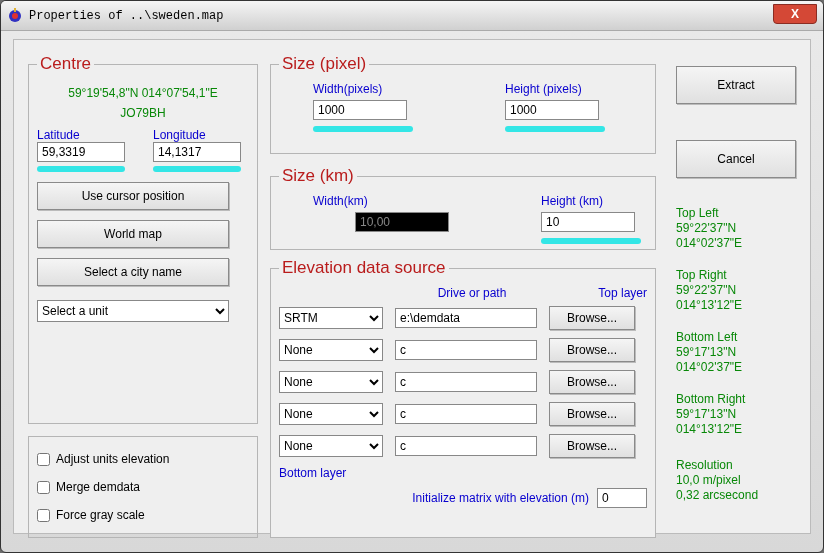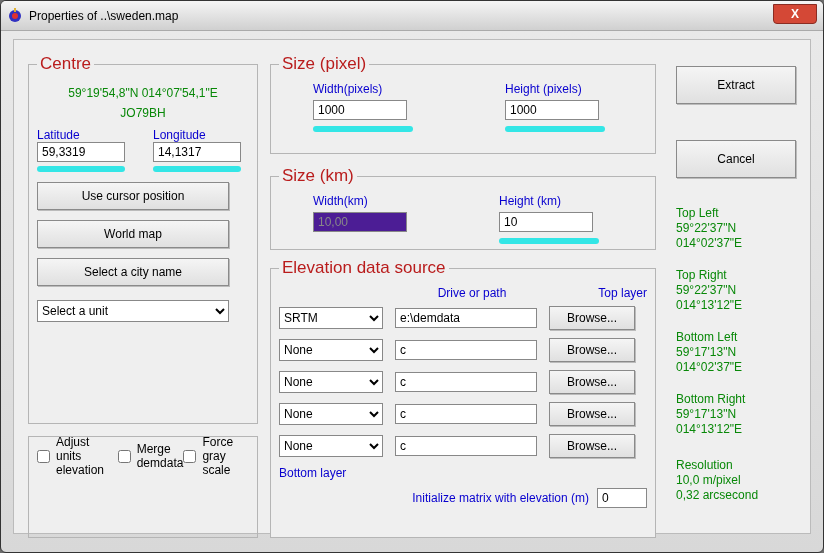--- a/index.html
+++ b/index.html
@@ -28,21 +28,21 @@
   display: flex;
   align-items: center;
   padding: 0 6px;
   position: relative;
 }
 .app-icon {
   width: 16px;
   height: 16px;
   margin-right: 6px;
 }
-.title-text { color: #000; }
+.title-text { color: #000; font-family: Liberation Mono, monospace; }
 .close-btn {
   position: absolute;
   right: 6px;
   top: 3px;
   width: 44px;
   height: 20px;
   background: #d44836;
   border: 1px solid #8a2c22;
   border-radius: 0 0 4px 4px;
   color: #fff;
@@ -84,21 +84,21 @@
 .center-coord { color: #088808; text-align: center; width: 100%; display: block; margin-top: 4px; }
 .center-qra { color: #088808; text-align: center; width: 100%; display: block; margin-top: 6px; margin-bottom: 6px; }
 input[type="text"] {
   border: 1px solid #888;
   background: #fff;
   height: 20px;
   padding: 0 4px;
   font-size: 12px;
   font-family: inherit;
 }
-input[type="text"]:disabled { color: #888; background: #4c1d95; }
+input[type="text"]:disabled { color: #888; background: #000000; margin-left: 42px; }
 .btn {
   border: 1px solid #8a8a8a;
   background: linear-gradient(to bottom,#f5f5f5,#e0e0e0);
   box-shadow: 1px 1px 0 #bbb;
   font-size: 12px;
   font-family: inherit;
   cursor: pointer;
   text-align: center;
   display: flex;
   align-items: center;
@@ -134,21 +134,21 @@
   gap: 12px;
   margin-bottom: 8px;
 }
 .elev-row select { width: 104px; }
 .elev-row input[type="text"] { width: 142px; }
 .elev-row .btn { width: 86px; height: 24px; }
 .fs-centre { left: 6px; top: 6px; width: 230px; height: 370px; }
 .fs-sizepx { left: 248px; top: 6px; width: 386px; height: 100px; }
 .fs-sizekm { left: 248px; top: 118px; width: 386px; height: 84px; }
 .fs-elev { left: 248px; top: 210px; width: 386px; height: 280px; }
-.fs-checks { left: 6px; top: 388px; width: 230px; height: 102px; border:1px solid #b5b5b5; position:absolute; padding:8px; display:flex; flex-direction:row; justify-content:space-around; }
+.fs-checks { left: 6px; top: 388px; width: 230px; height: 102px; border:1px solid #b5b5b5; position:absolute; padding:8px; display:flex; flex-direction:column; justify-content:space-around; }
 </style>
 </head>
 <body>
 
 <div class="window">
   <div class="titlebar">
     <svg class="app-icon" viewBox="0 0 16 16">
       <circle cx="8" cy="8" r="6" fill="#3030c0"></circle>
       <circle cx="8" cy="8" r="3" fill="#e03030"></circle>
       <rect x="7" y="0" width="2" height="4" fill="#e0b030"></rect>

